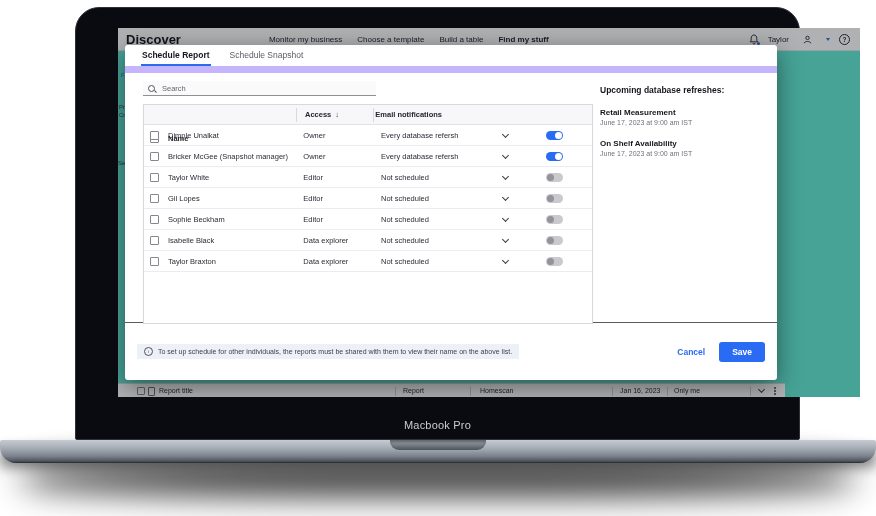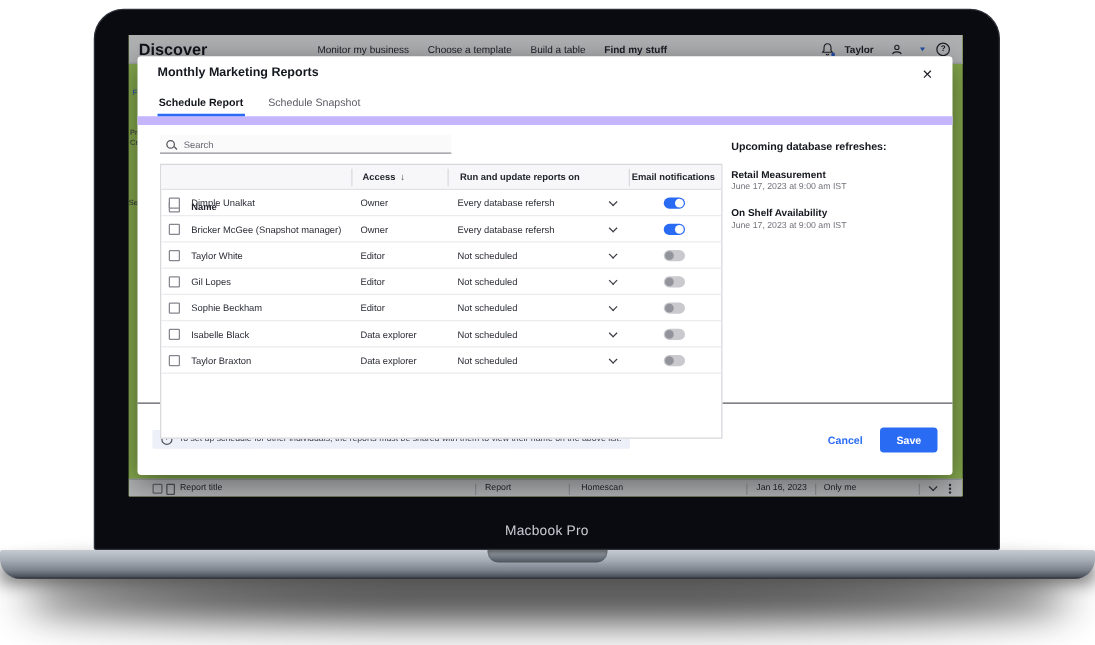--- a/index.html
+++ b/index.html
@@ -16,32 +16,32 @@
   .mac-label{position:absolute;left:75px;top:419px;width:725px;text-align:center;
              color:#c9ccd3;font-size:11px;z-index:6;letter-spacing:.2px;}
   .base{position:absolute;left:0;top:440px;width:876px;height:23px;z-index:5;
         background:linear-gradient(180deg,#c6cbd2 0%,#a7adb6 35%,#7d838d 70%,#4e545e 92%,#23262d 100%);
         border-radius:2px 2px 16px 16px;}
   .notch{position:absolute;left:50%;top:440px;transform:translateX(-50%);width:96px;height:10px;z-index:6;
          background:linear-gradient(180deg,#82889257,#50565e);border-radius:0 0 9px 9px;
          box-shadow:inset 0 2px 3px rgba(0,0,0,.45);}
 
   
-  .app{position:absolute;left:103px;top:28px;width:667px;height:369px;background:#bef264;overflow:hidden;}
+  .app{position:absolute;left:118px;top:28px;width:742px;height:369px;background:#5eead4;overflow:hidden;}
   .overlay{position:absolute;inset:0;background:rgba(24,25,31,.34);z-index:2;}
 
   
   .nav{height:22px;display:flex;align-items:center;padding:0 10px 0 8px;border-bottom:1px solid #e4e4e8;background:#fff;}
   .brand{font-size:13px;font-weight:bold;color:#10121c;}
   .nav-items{display:flex;gap:15px;margin-left:88px;font-size:8px;color:#20222e;white-space:nowrap;}
   .nav-item.active{font-weight:bold;}
   .nav-right{margin-left:auto;display:flex;align-items:center;gap:9px;}
   .bell-wrap{position:relative;display:flex;}
   .bell-dot{position:absolute;right:-1px;bottom:0;width:3px;height:3px;border-radius:50%;background:#2a6bf3;}
-  .user{display:flex;align-items:center;gap:14px;font-size:8px;font-weight:bold;color:#1c1e28;text-align:center;}
+  .user{display:flex;align-items:center;gap:14px;font-size:8px;font-weight:normal;color:#1c1e28;text-align:center;}
   .caret{width:0;height:0;border-left:2.5px solid transparent;border-right:2.5px solid transparent;border-top:3px solid #2a6bf3;margin-top:1px;}
   .qicon{width:9px;height:9px;border:1px solid #23232b;border-radius:50%;font-size:6.5px;display:flex;
          align-items:center;justify-content:center;color:#23232b;font-weight:bold;}
 
   
   .frag{position:absolute;font-size:6px;color:#3a3a44;z-index:1;}
   .frag.blue{color:#2a6bf3;}
   .bg-row{position:absolute;left:0;top:355px;width:667px;height:14px;border-top:1px solid #d9d9dd;
           font-size:7px;color:#26262e;z-index:1;background:#fff;}
   .bg-row span{position:absolute;top:3px;white-space:nowrap;}
@@ -165,24 +165,20 @@
       <span class="bg-div" style="left:549px;"></span>
       <span style="left:556px;">Only me</span>
       <span class="bg-div" style="left:632px;"></span>
       <span class="bg-chev" style="left:641px;"></span>
       <span class="bg-kebab" style="left:656px;"></span>
     </div>
 
     <div class="overlay"></div>
 
     <div class="modal">
-      <div class="mheader">
-        <span class="mtitle">Monthly Marketing Reports</span>
-        <span class="close">×</span>
-      </div>
       <div class="mtabs">
         <span class="tab active">Schedule Report</span>
         <span class="tab">Schedule Snapshot</span>
       </div>
 
       <div class="mbody">
         <div class="left-col">
           <div class="search">
             <span class="mag"></span>
             <input placeholder="Search" style="">
@@ -190,23 +186,20 @@
 
           <div class="table">
             <div class="thead">
               <div class="hc c-name">
                 <span class="cb"></span>
                 <span>Name</span>
               </div>
               <div class="hc c-access hdiv">
                 <span>Access</span>
                 <span class="sort">↓</span>
-              </div>
-              <div class="hc c-run hdiv">
-                <span>Run and update reports on</span>
               </div>
               <div class="hc c-email hdiv">
                 <span>Email notifications</span>
               </div>
             </div>
 
             <div class="trow">
               <span class="r-name">
                   <span class="cb"></span>
                   <span>Dimple Unalkat</span>

